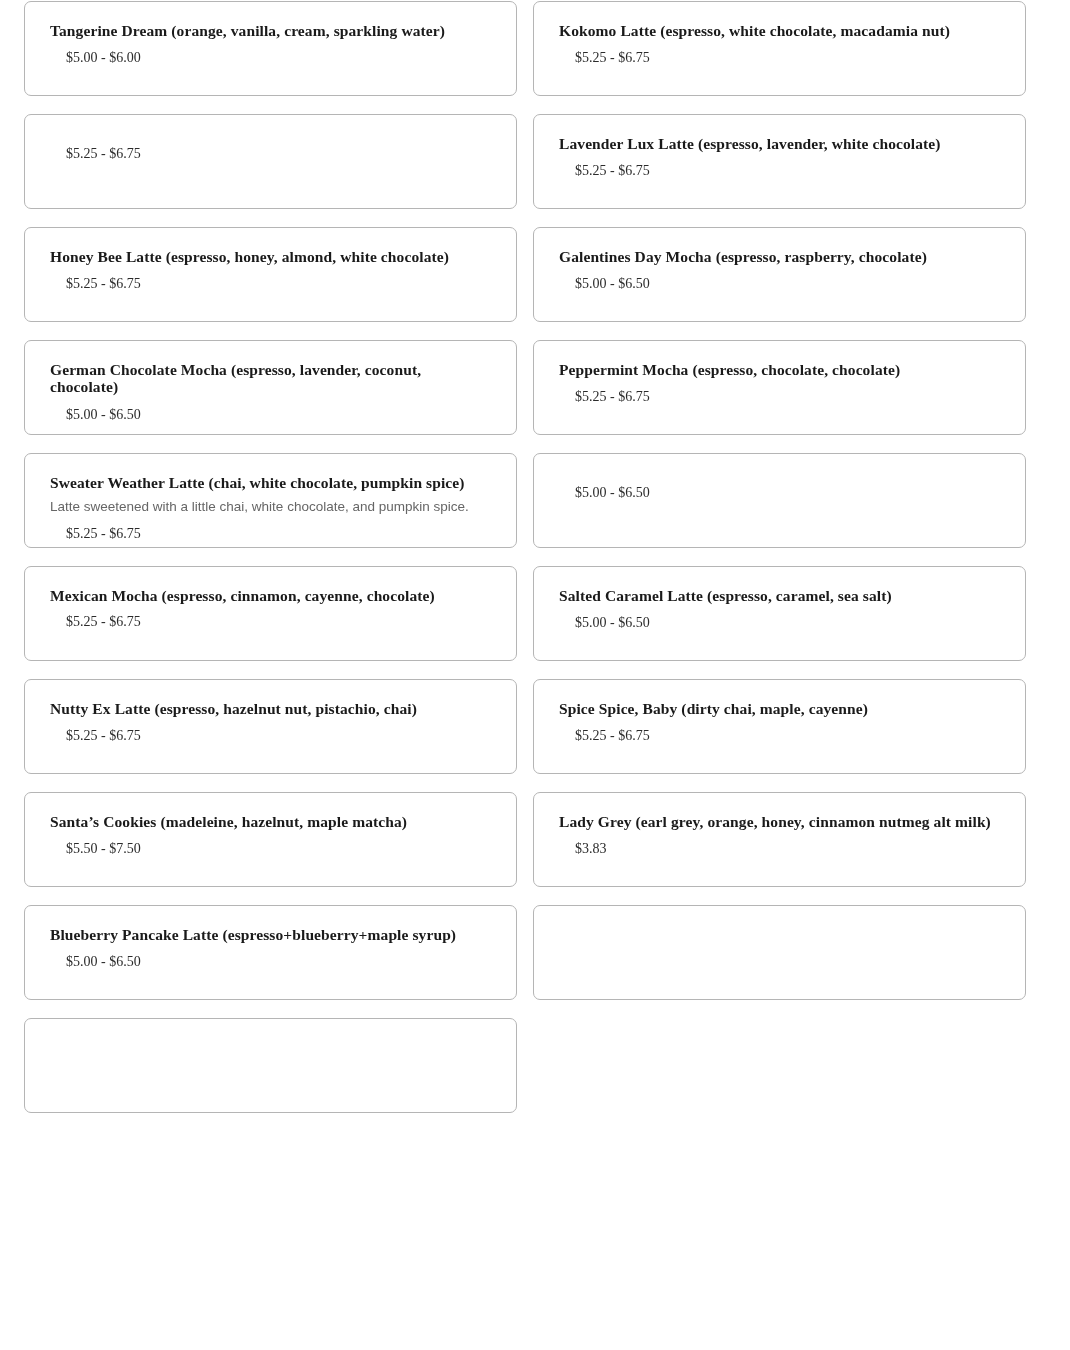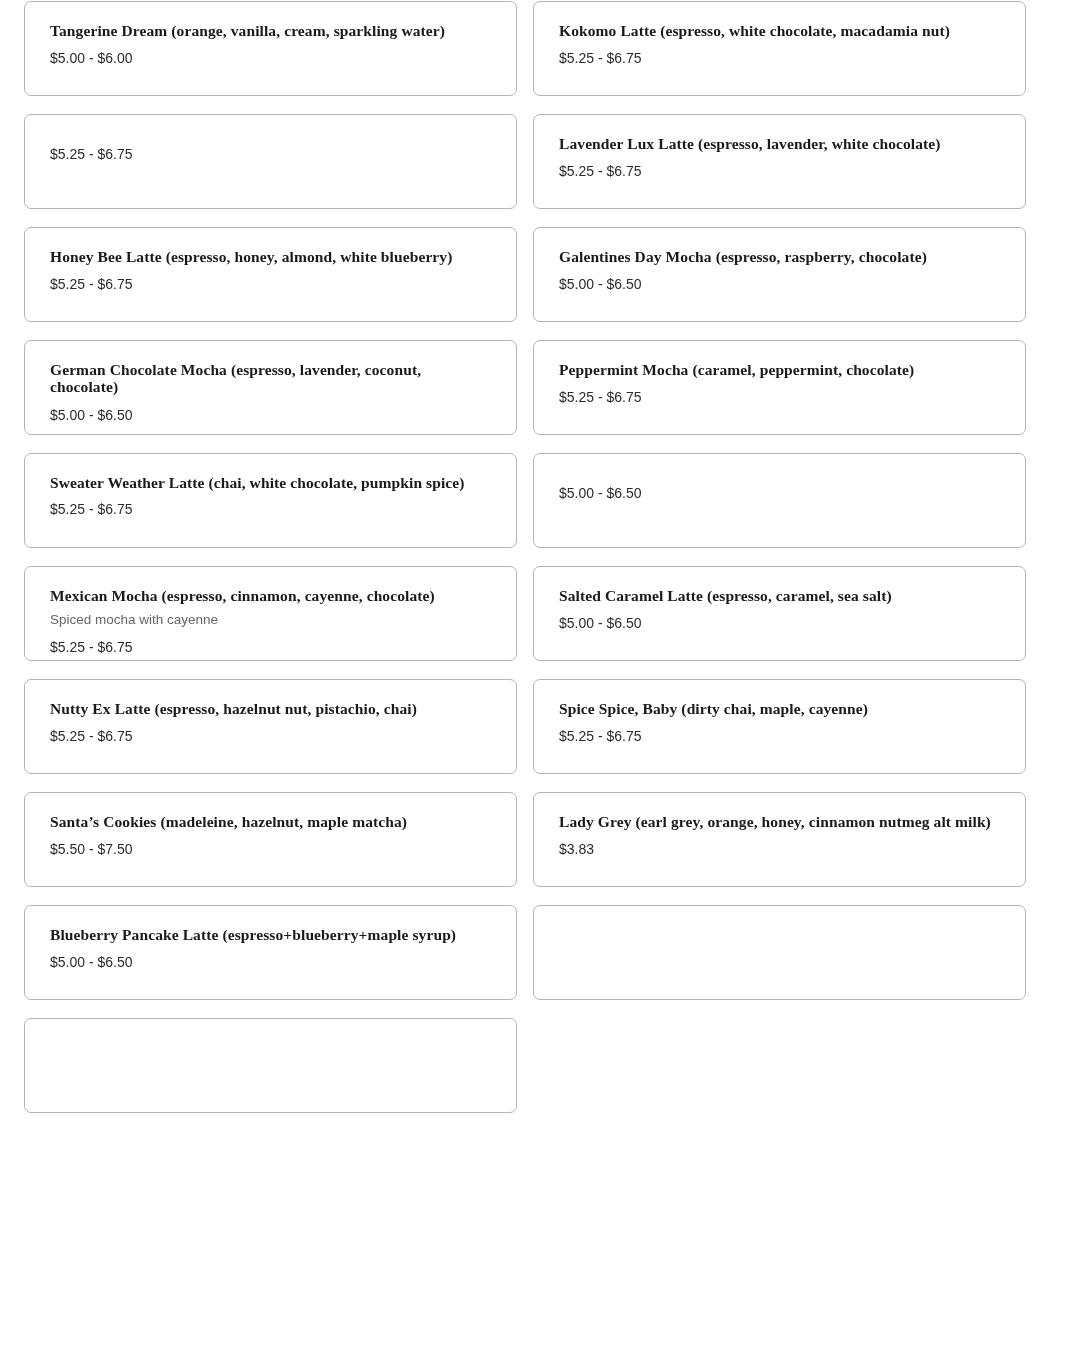--- a/index.html
+++ b/index.html
@@ -52,25 +52,25 @@
 
   .card-desc {
     font-family: "Liberation Sans", sans-serif;
     font-size: 13.5px;
     line-height: 1.25;
     color: #666666;
     margin: 8px 0 0 0;
   }
 
   .card-price {
-    font-family: Liberation Sans, sans-serif;
+    font-family: Liberation Serif, serif;
     font-size: 14px;
     line-height: 1.2;
     color: #2b2b2b;
-    margin: 10px 0 0 0;
+    margin: 10px 0 0 16px;
   }
 
   
   .menu-card.no-desc .card-price {
     margin-top: 11px;
   }
 
   .card-desc:empty { display: none; }
 </style>
 </head>
@@ -94,45 +94,45 @@
       <div class="card-price">$5.25 - $6.75</div>
     </div>
     <div class="menu-card no-desc">
       <div class="card-price">$5.25 - $6.75</div>
     </div>
     <div class="menu-card no-desc">
       <div class="card-title">Lavender Lux Latte (espresso, lavender, white chocolate)</div>
       <div class="card-price">$5.25 - $6.75</div>
     </div>
     <div class="menu-card no-desc">
-      <div class="card-title">Honey Bee Latte (espresso, honey, almond, white blueberry)</div>
+      <div class="card-title">Honey Bee Latte (espresso, honey, almond, white chocolate)</div>
       <div class="card-price">$5.25 - $6.75</div>
     </div>
     <div class="menu-card no-desc">
       <div class="card-title">Galentines Day Mocha (espresso, raspberry, chocolate)</div>
       <div class="card-price">$5.00 - $6.50</div>
     </div>
     <div class="menu-card no-desc">
       <div class="card-title">German Chocolate Mocha (espresso, lavender, coconut, chocolate)</div>
       <div class="card-price">$5.00 - $6.50</div>
     </div>
     <div class="menu-card no-desc">
-      <div class="card-title">Peppermint Mocha (caramel, peppermint, chocolate)</div>
+      <div class="card-title">Peppermint Mocha (espresso, chocolate, chocolate)</div>
       <div class="card-price">$5.25 - $6.75</div>
     </div>
     <div class="menu-card">
       <div class="card-title">Sweater Weather Latte (chai, white chocolate, pumpkin spice)</div>
+      <div class="card-desc">Latte sweetened with a little chai, white chocolate, and pumpkin spice.</div>
       <div class="card-price">$5.25 - $6.75</div>
     </div>
     <div class="menu-card no-desc">
       <div class="card-price">$5.00 - $6.50</div>
     </div>
     <div class="menu-card">
       <div class="card-title">Mexican Mocha (espresso, cinnamon, cayenne, chocolate)</div>
-      <div class="card-desc">Spiced mocha with cayenne</div>
       <div class="card-price">$5.25 - $6.75</div>
     </div>
     <div class="menu-card no-desc">
       <div class="card-title">Salted Caramel Latte (espresso, caramel, sea salt)</div>
       <div class="card-price">$5.00 - $6.50</div>
     </div>
     <div class="menu-card no-desc">
       <div class="card-title">Nutty Ex Latte (espresso, hazelnut nut, pistachio, chai)</div>
       <div class="card-price">$5.25 - $6.75</div>
     </div>

